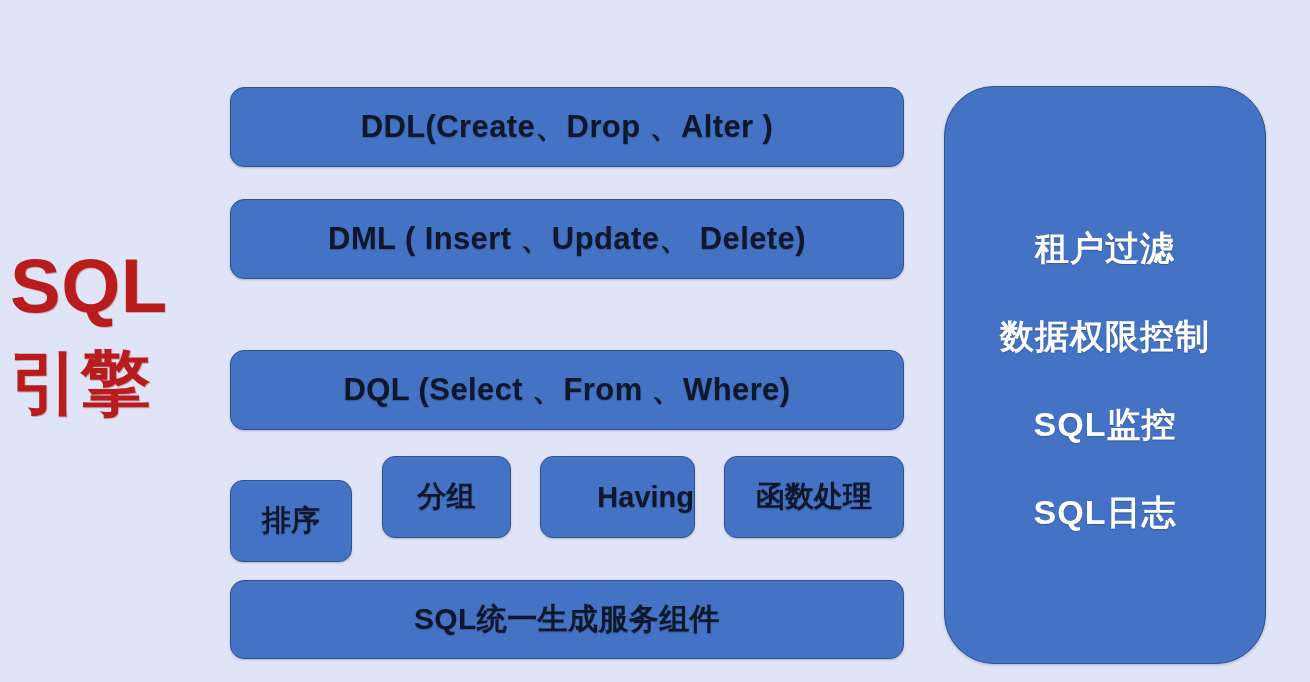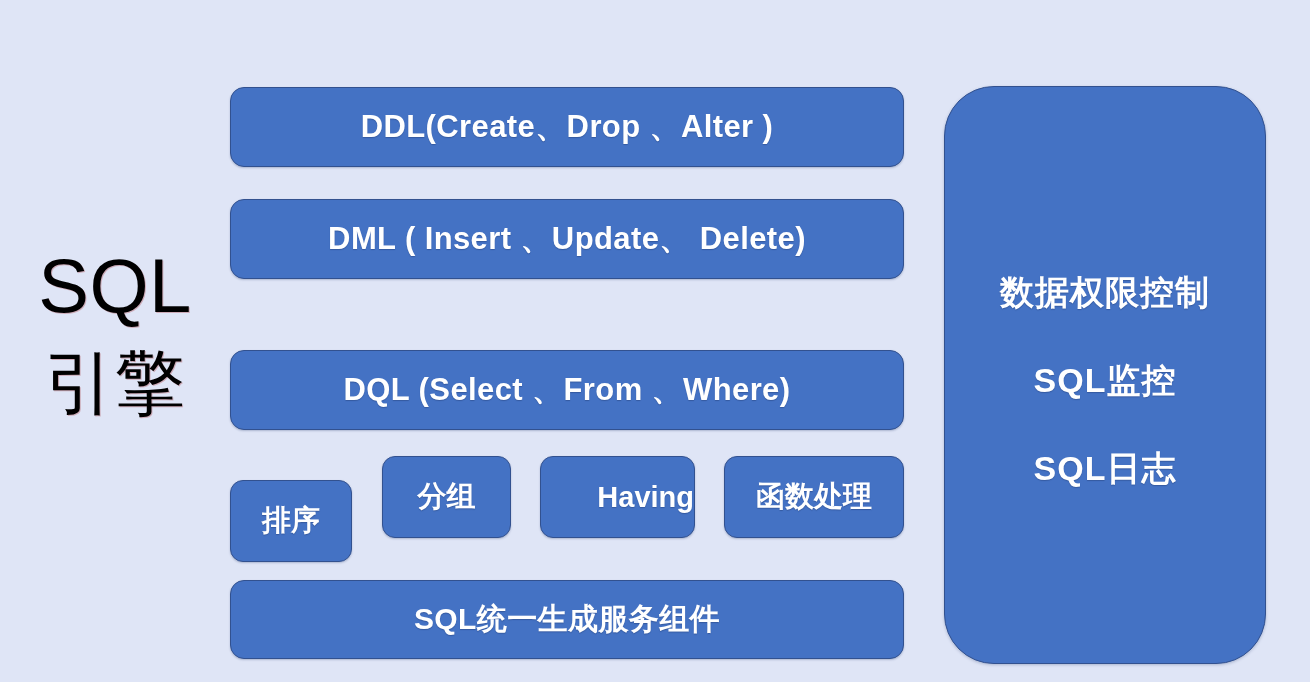--- a/index.html
+++ b/index.html
@@ -19,44 +19,43 @@
     height: 682px;
     background: #dfe5f6;
   }
 
   
   .engine-label {
     position: absolute;
     left: 10px;
     top: 240px;
     width: 210px;
-    text-align: center;
-    color: #000000;
-    font-weight: normal;
+    color: #b91c1c;
+    font-weight: bold;
     line-height: 1.22;
     letter-spacing: 0.5px;
     text-shadow: 1px 1px 0 rgba(150,0,0,0.25);
   }
   .engine-label .line1 {
     display: block;
     font-size: 76px;
   }
   .engine-label .line2 {
     display: block;
     font-size: 70px;
     margin-top: 8px;
   }
 
   
   .bluebox {
     position: absolute;
     background: #4472c4;
     border: 1.5px solid #32518f;
     border-radius: 14px;
-    color: #ffffff;
+    color: #0f172a;
     font-weight: bold;
     display: flex;
     align-items: center;
     justify-content: center;
     box-sizing: border-box;
     box-shadow: 0 1px 2px rgba(40,60,110,0.28);
     text-shadow: 0 1px 1px rgba(25,45,95,0.35);
   }
 
   .wide-row {
@@ -158,18 +157,19 @@
     <div class="bluebox small-box b3">
       <span>函数处理</span>
     </div>
   </div>
 
   <div id="row-bottom" class="bluebox wide-row">
     <span>SQL统一生成服务组件</span>
   </div>
 
   <div id="right-panel">
+    <div class="feature">租户过滤</div>
     <div class="feature">数据权限控制</div>
     <div class="feature">SQL监控</div>
     <div class="feature">SQL日志</div>
   </div>
 
 </div>
 
 </body></html>

